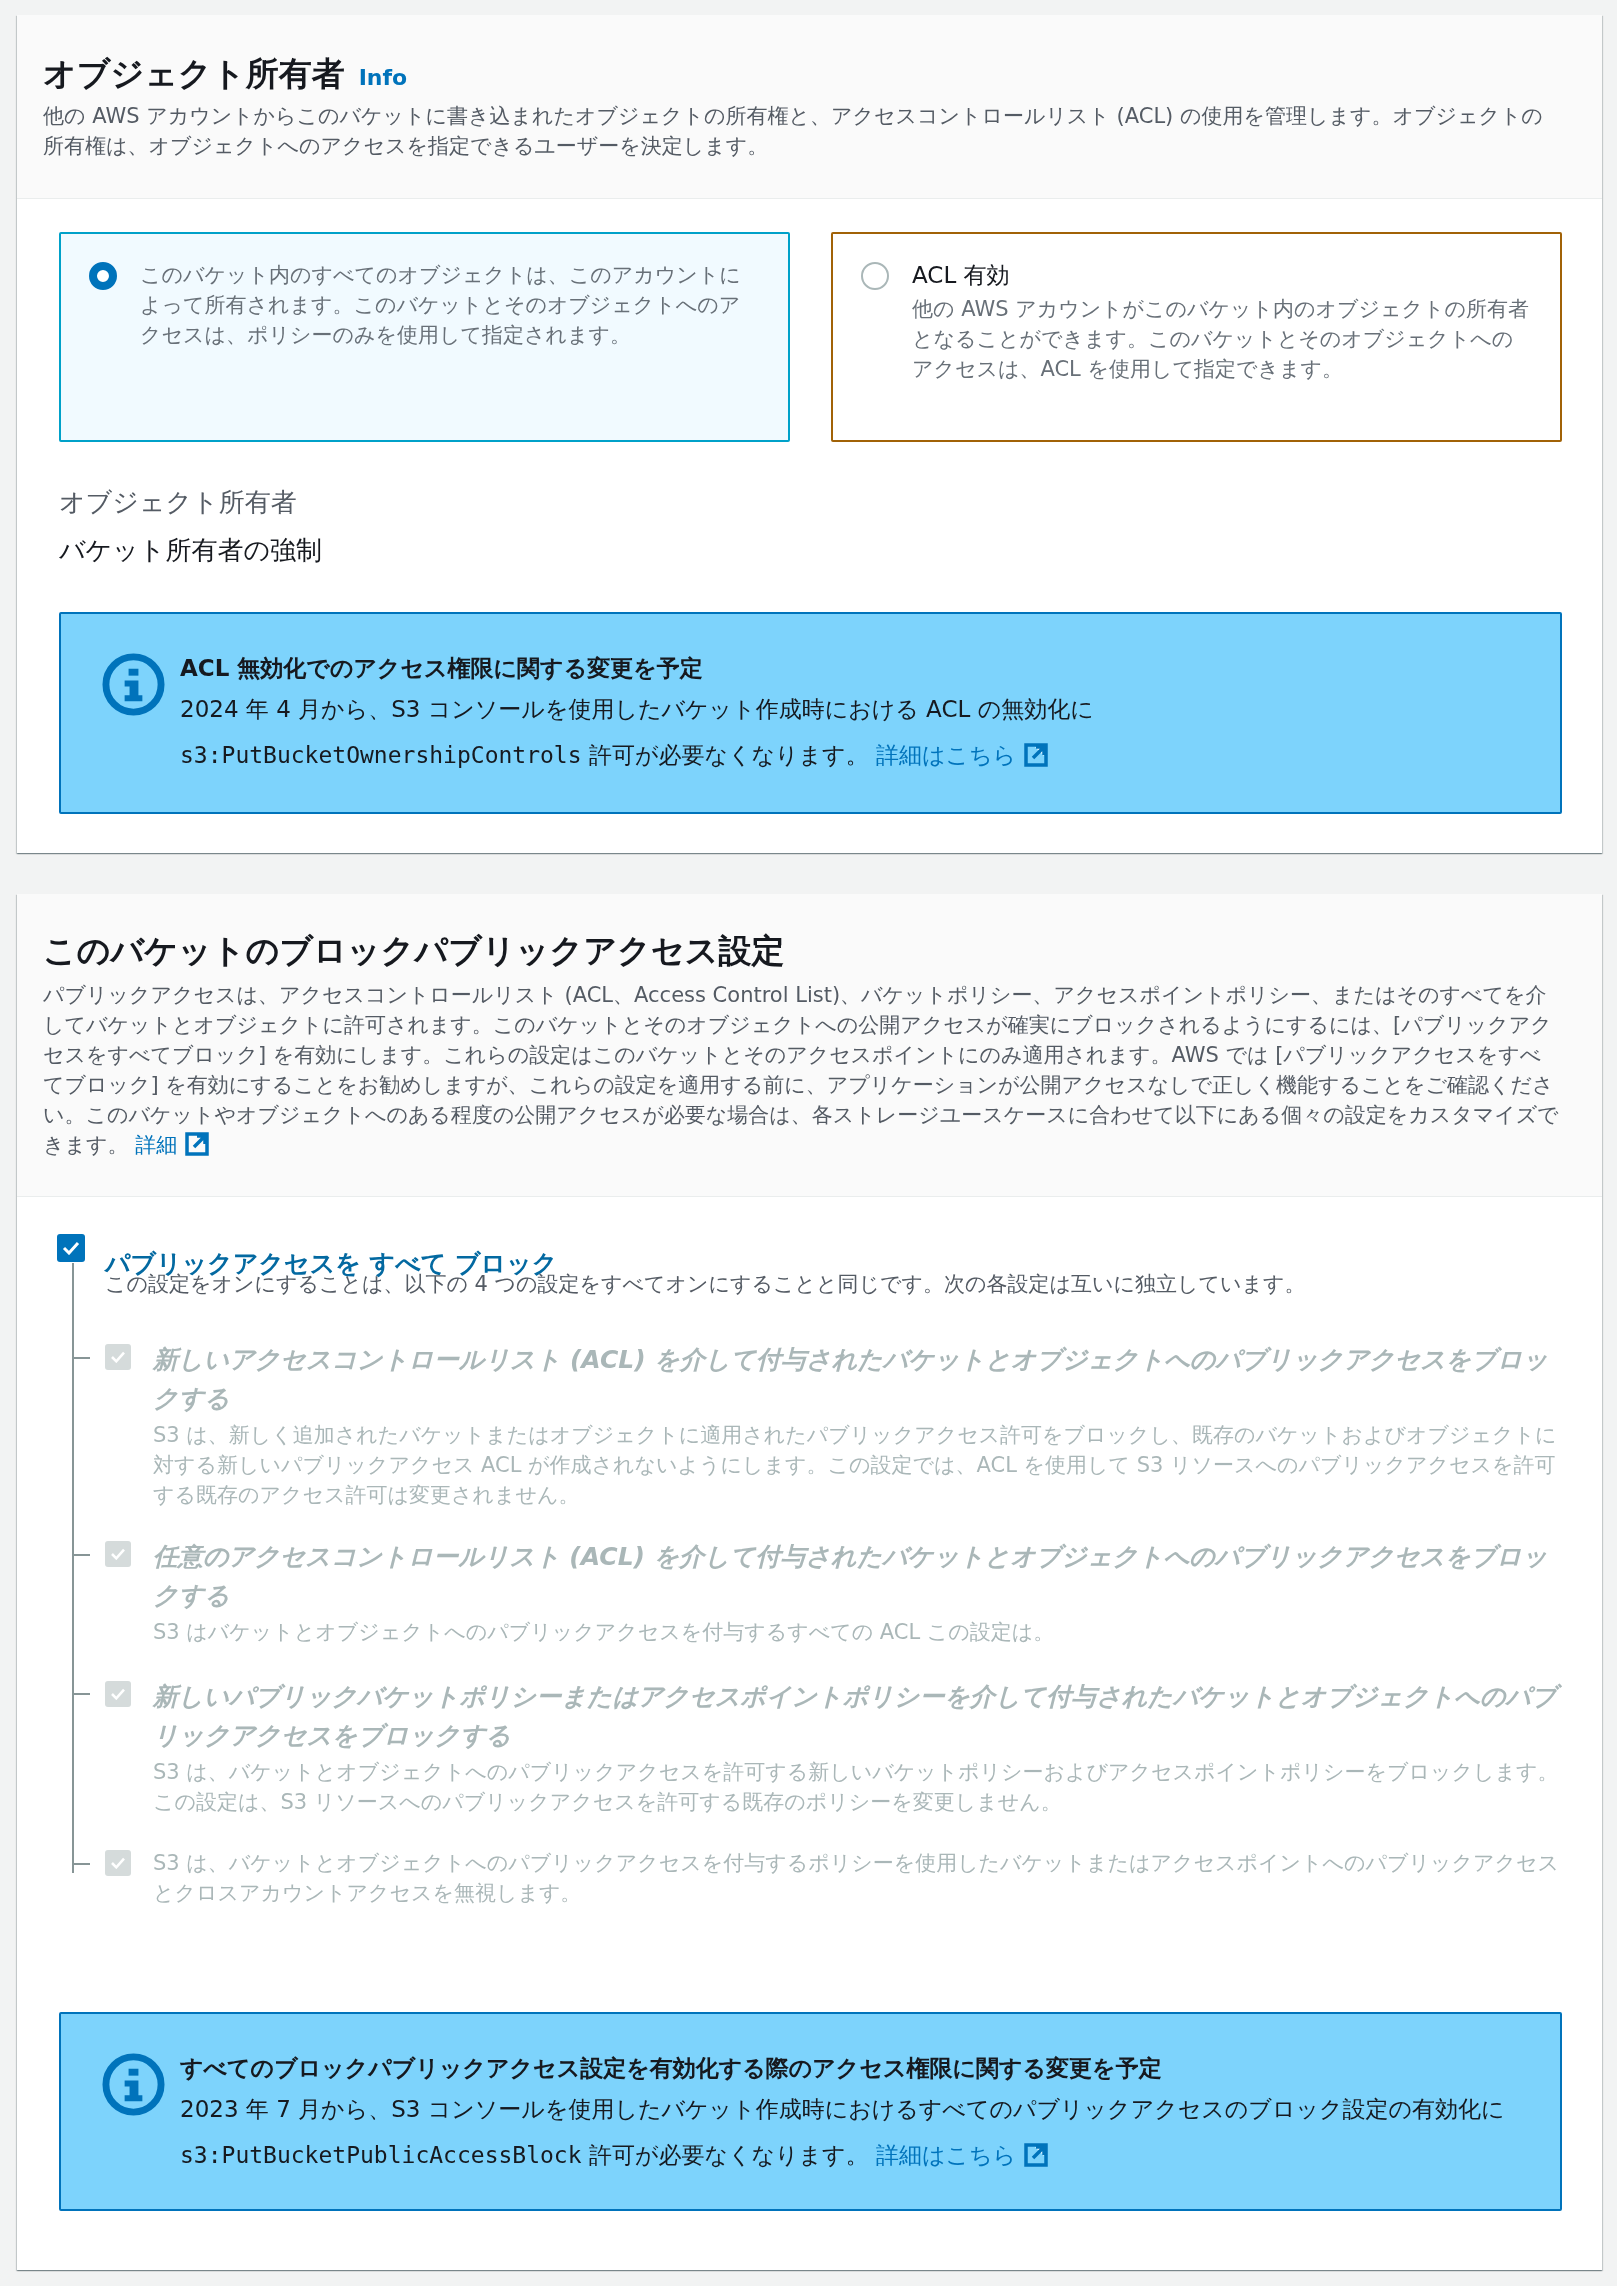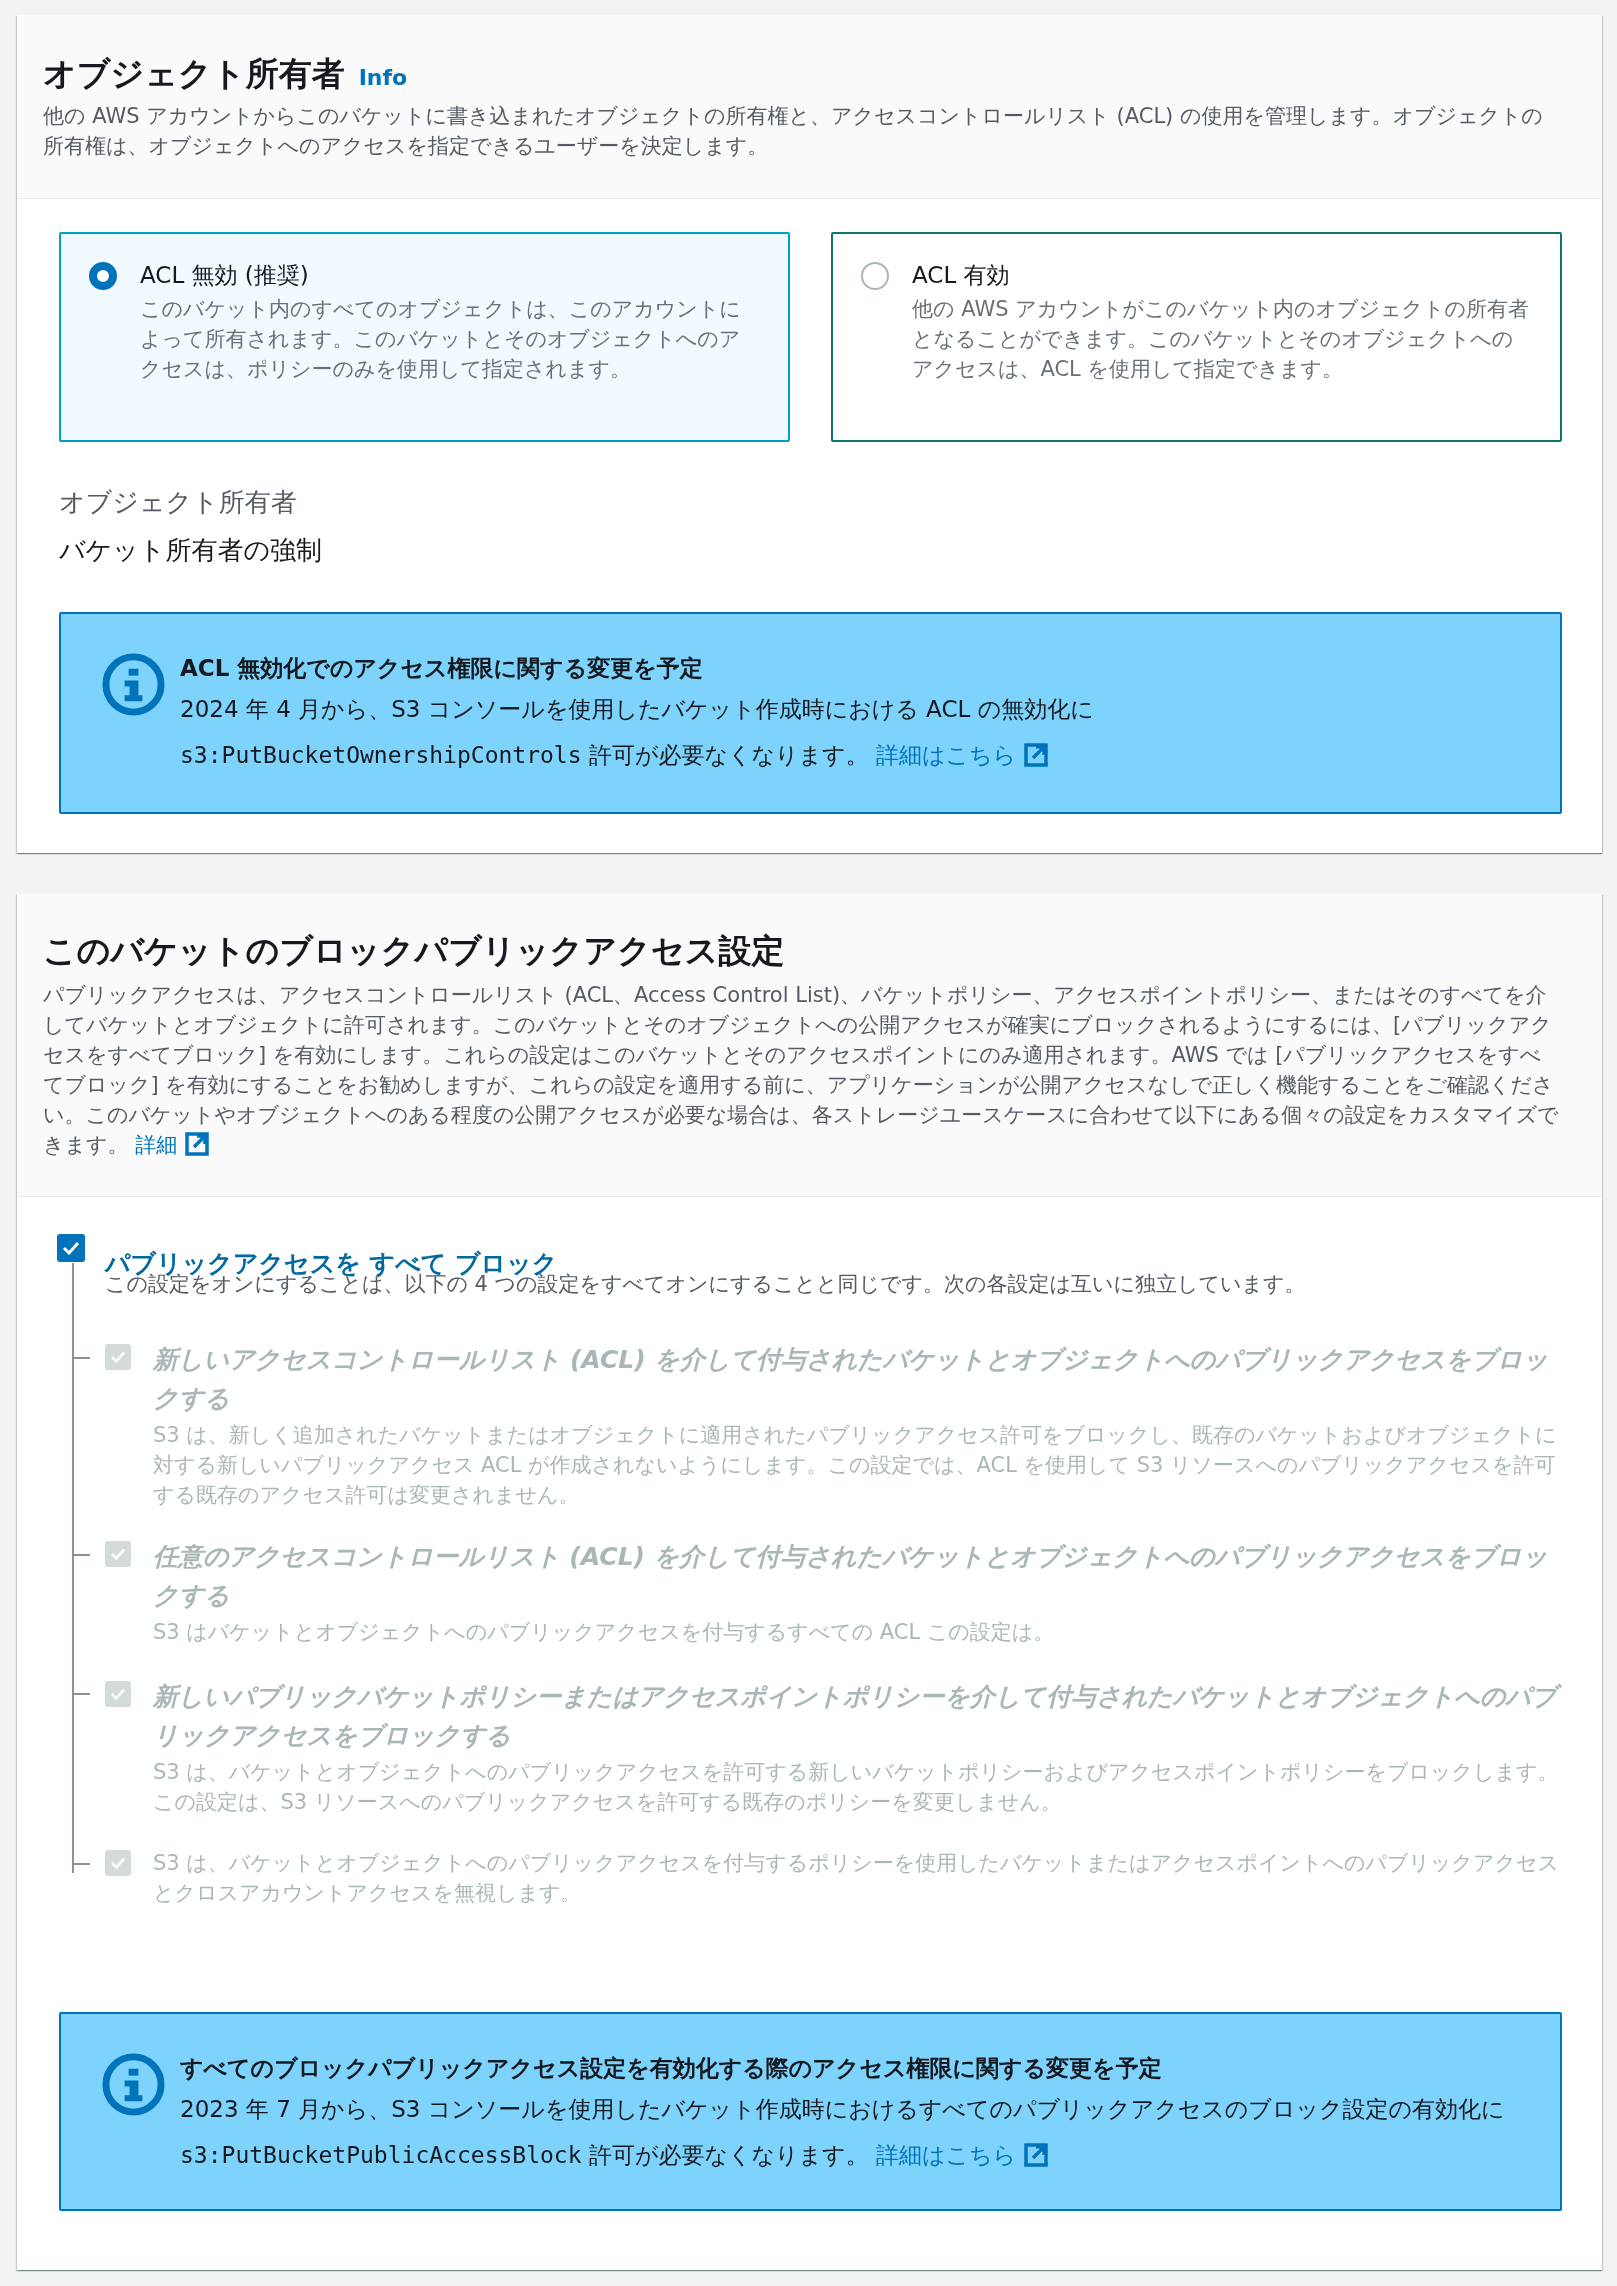--- a/index.html
+++ b/index.html
@@ -25,21 +25,21 @@
   .desc { font-size: 21px; line-height: 30px; color: #545b64; margin-top: 4px; }
   .desc-2 { font-size: 21px; line-height: 30px; color: #545b64; margin-top: 6px; }
   .link { color: #0073bb; cursor: pointer; }
   .ext-icon { display: inline-block; width: 24px; height: 24px; vertical-align: -4px; margin-left: 8px; }
 
   .tile {
     position: absolute; top: 217px; width: 731px; height: 210px; box-sizing: border-box;
     border-radius: 2px; padding: 24px 30px 0 79px; cursor: pointer;
   }
   .tile.selected { left: 42px; background: #f1faff; border: 2px solid #00a1c9; }
-  .tile.unselected { left: 814px; background: #ffffff; border: 2px solid #0f766e; }
+  .tile.unselected { left: 814px; background: #ffffff; border: 2px solid #a16207; }
   .radio {
     position: absolute; left: 28px; top: 28px; width: 28px; height: 28px; box-sizing: border-box; border-radius: 50%;
   }
   .radio.on { border: 8px solid #0073bb; background: #ffffff; }
   .radio.off { border: 2px solid #aab7b8; background: #ffffff; }
   .tile-label { font-size: 23px; line-height: 34px; color: #16191f; }
   .tile-desc { font-size: 21px; line-height: 30px; color: #687078; margin-top: 2px; }
 
   .kv-label { position: absolute; left: 42px; top: 469px; font-size: 26px; color: #545b64; line-height: 36px; }
   .kv-value { position: absolute; left: 42px; top: 517px; font-size: 26px; color: #16191f; line-height: 36px; }
@@ -83,21 +83,20 @@
 <section id="card1" class="card">
   <div class="card-header">
     <div>
       <span class="title">オブジェクト所有者</span><span class="info-link">Info</span>
     </div>
     <div class="desc">他の AWS アカウントからこのバケットに書き込まれたオブジェクトの所有権と、アクセスコントロールリスト (ACL) の使用を管理します。オブジェクトの所有権は、オブジェクトへのアクセスを指定できるユーザーを決定します。</div>
   </div>
 
   <div class="tile selected">
     <span class="radio on"></span>
-    <div class="tile-label">ACL 無効 (推奨)</div>
     <div class="tile-desc">このバケット内のすべてのオブジェクトは、このアカウントによって所有されます。このバケットとそのオブジェクトへのアクセスは、ポリシーのみを使用して指定されます。</div>
   </div>
 
   <div class="tile unselected">
     <span class="radio off"></span>
     <div class="tile-label">ACL 有効</div>
     <div class="tile-desc">他の AWS アカウントがこのバケット内のオブジェクトの所有者となることができます。このバケットとそのオブジェクトへのアクセスは、ACL を使用して指定できます。</div>
   </div>
 
   <div class="kv-label">オブジェクト所有者</div>

